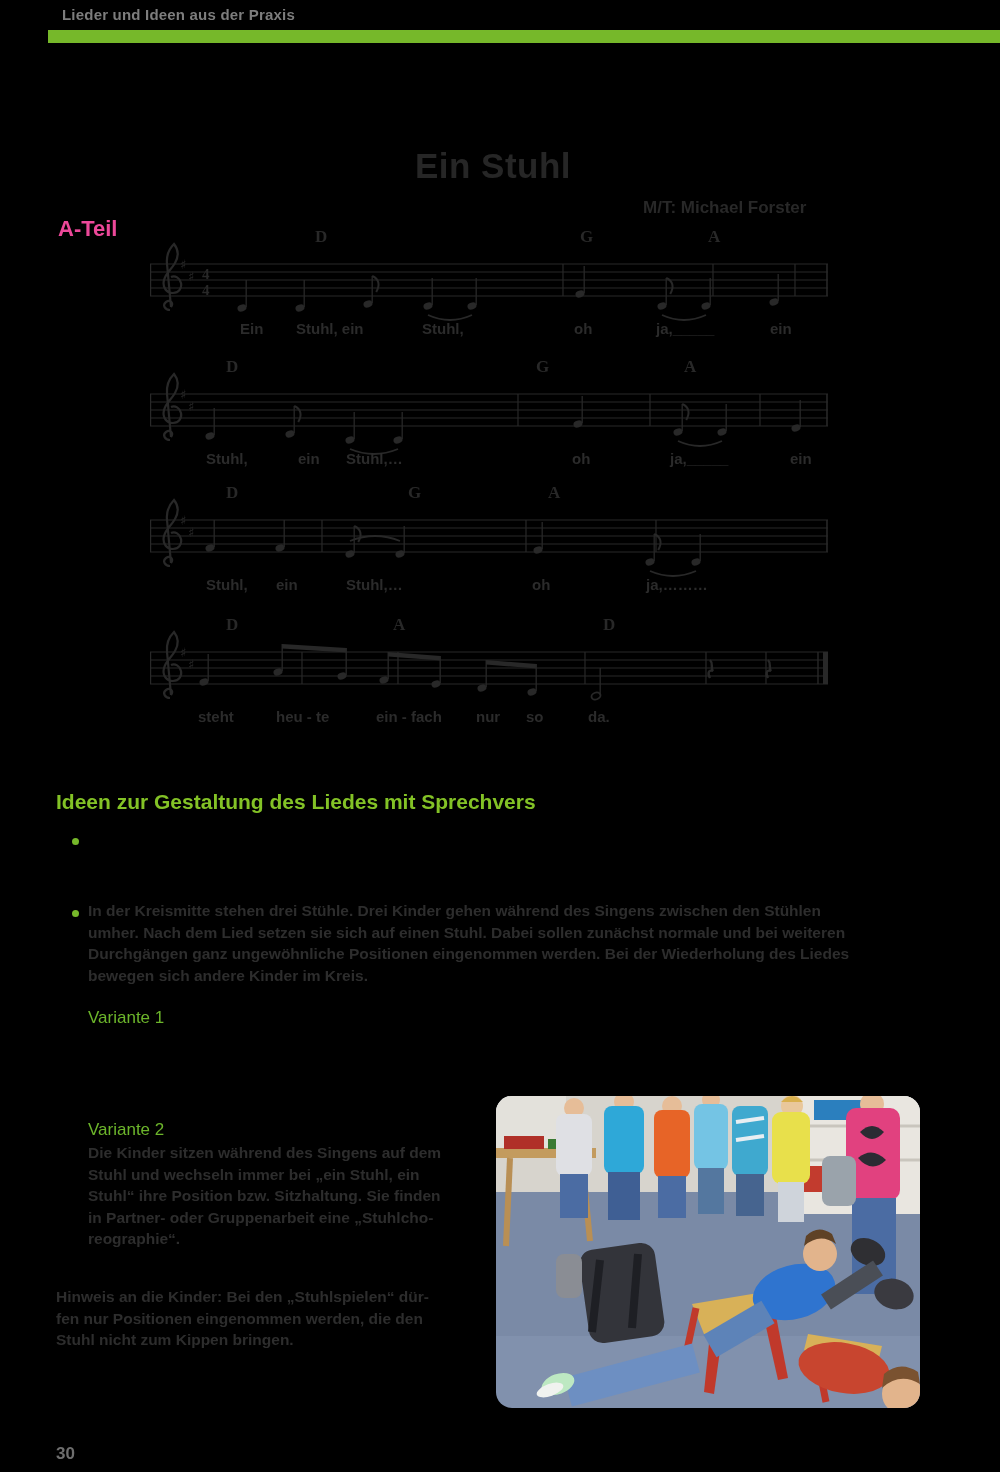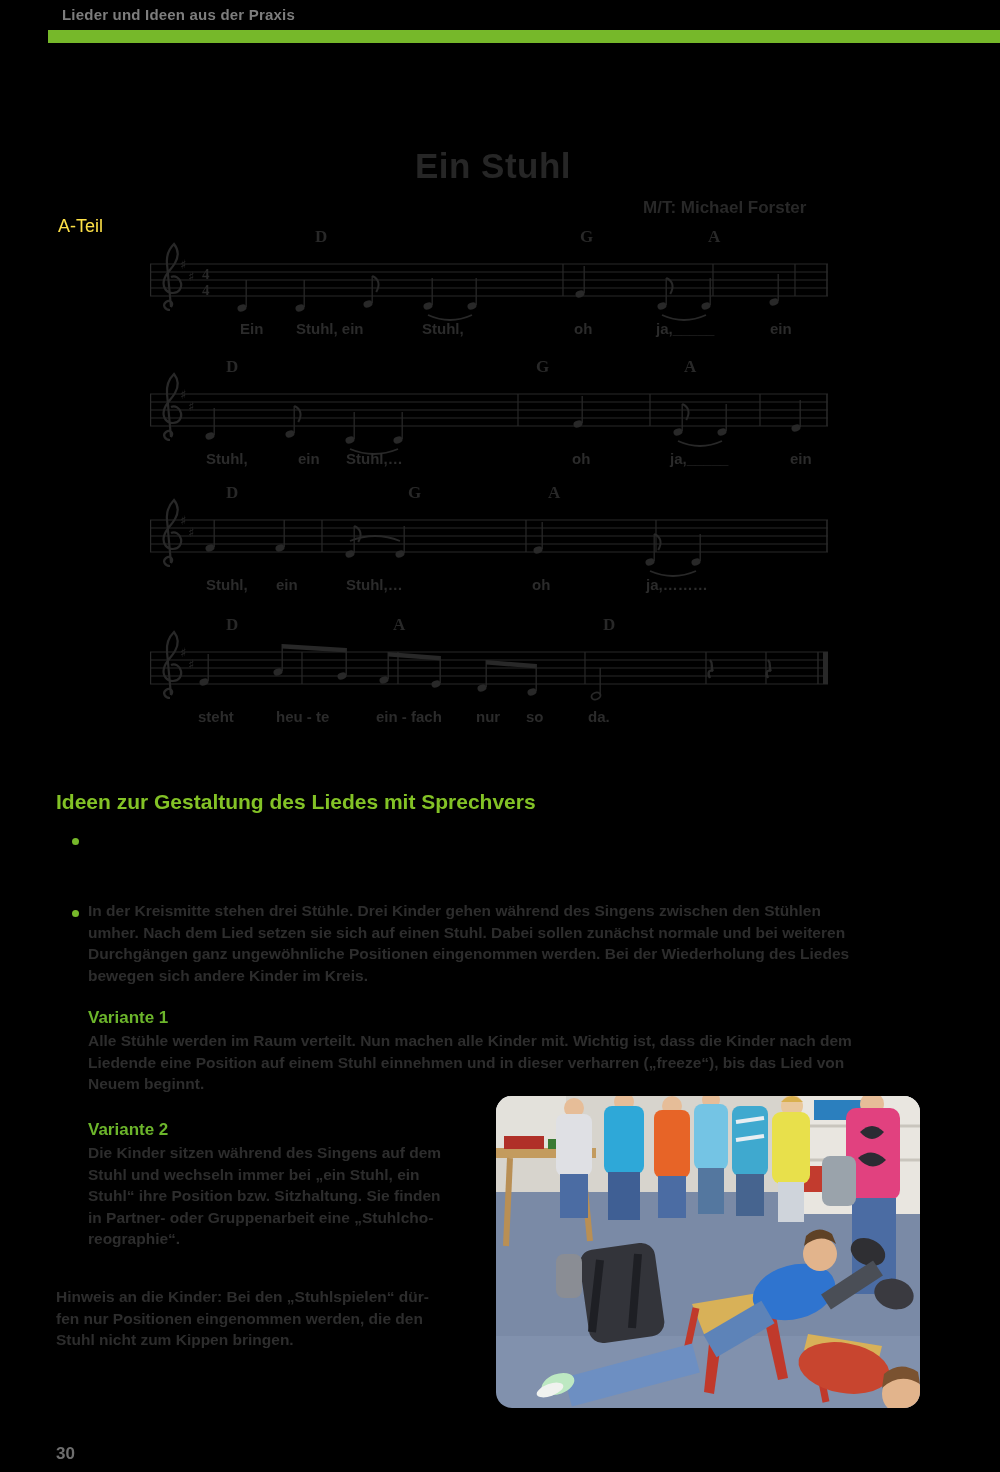--- a/index.html
+++ b/index.html
@@ -3,32 +3,32 @@
 <meta charset="utf-8">
 <style>
   html,body{margin:0;padding:0;background:#000;}
   #page{position:relative;width:1000px;height:1472px;background:#000;overflow:hidden;
         font-family:"Liberation Sans",sans-serif;margin-left:48px;}
   .hdr-label{position:absolute;left:14px;top:6px;font-size:15px;font-weight:bold;color:#7d7d7d;letter-spacing:.2px;}
   .green-bar{position:absolute;left:0;top:30px;width:1000px;height:13px;background:#76b82a;}
   .song-title{position:absolute;left:0;top:146px;width:890px;text-align:center;
               font-size:35px;font-weight:bold;color:#262626;letter-spacing:.5px;}
   .credit{position:absolute;left:595px;top:198px;font-size:17px;font-weight:bold;color:#282828;}
-  .a-teil{position:absolute;left:10px;top:216px;font-size:18px;font-weight:normal;color:#fde047;}
+  .a-teil{position:absolute;left:10px;top:216px;font-size:22px;font-weight:bold;color:#ec4899;}
   .system{position:absolute;left:102px;width:690px;height:115px;}
   .sys1{top:228px}.sys2{top:358px}.sys3{top:484px}.sys4{top:616px}
   svg text.chord{font-family:"Liberation Serif",serif;font-weight:bold;font-size:17px;fill:#282828;}
   svg text.lyric{font-family:"Liberation Sans",sans-serif;font-weight:bold;font-size:15px;fill:#2b2b2b;}
   svg text.acc{font-family:"DejaVu Sans",sans-serif;font-size:13px;fill:#282828;}
   svg text.ts{font-family:"Liberation Serif",serif;font-weight:bold;font-size:15px;fill:#282828;}
   .ideas-heading{position:absolute;left:8px;top:790px;font-size:21px;font-weight:bold;color:#83c226;}
   .bullet-dot{position:absolute;width:7px;height:7px;border-radius:50%;background:#76b82a;}
   .body-text{position:absolute;font-size:15.5px;font-weight:bold;color:#2d2d2d;
              line-height:21.5px;white-space:pre-line;}
-  .variant-title{position:absolute;font-size:17px;font-weight:bold;color:#6cb52b;}
+  .variant-title{position:absolute;font-size:17px;font-weight:normal;color:#6cb52b;}
   .photo{position:absolute;left:448px;top:1096px;width:424px;height:312px;border-radius:16px;overflow:hidden;}
   .footer-page{position:absolute;left:8px;top:1444px;font-size:17px;font-weight:bold;color:#6e6e6e;}
   .footer-text{position:absolute;left:55px;top:1444px;font-size:17px;font-weight:bold;color:#6e6e6e;}
 </style>
 </head>
 <body>
 
 <div id="page">
 
   <div class="hdr-label">Lieder und Ideen aus der Praxis</div>
@@ -232,23 +232,20 @@
 
   <div class="bullet-dot" style="left:24px;top:838px;"></div>
 
   <div class="bullet-dot" style="left:24px;top:910px;"></div>
   <div class="body-text" style="left:40px;top:900px;width:840px;">In der Kreismitte stehen drei Stühle. Drei Kinder gehen während des Singens zwischen den Stühlen
 umher. Nach dem Lied setzen sie sich auf einen Stuhl. Dabei sollen zunächst normale und bei weiteren
 Durchgängen ganz ungewöhnliche Positionen eingenommen werden. Bei der Wiederholung des Liedes
 bewegen sich andere Kinder im Kreis.</div>
 
   <div class="variant-title" style="left:40px;top:1008px;">Variante 1</div>
-  <div class="body-text" style="left:40px;top:1030px;width:850px;">Alle Stühle werden im Raum verteilt. Nun machen alle Kinder mit. Wichtig ist, dass die Kinder nach dem
-Liedende eine Position auf einem Stuhl einnehmen und in dieser verharren („freeze“), bis das Lied von
-Neuem beginnt.</div>
 
   <div class="variant-title" style="left:40px;top:1120px;">Variante 2</div>
   <div class="body-text" style="left:40px;top:1142px;width:400px;">Die Kinder sitzen während des Singens auf dem
 Stuhl und wechseln immer bei „ein Stuhl, ein
 Stuhl“ ihre Position bzw. Sitzhaltung. Sie finden
 in Partner- oder Gruppenarbeit eine „Stuhlcho-
 reographie“.</div>
 
   <div class="body-text" style="left:8px;top:1286px;width:440px;">Hinweis an die Kinder: Bei den „Stuhlspielen“ dür-
 fen nur Positionen eingenommen werden, die den

